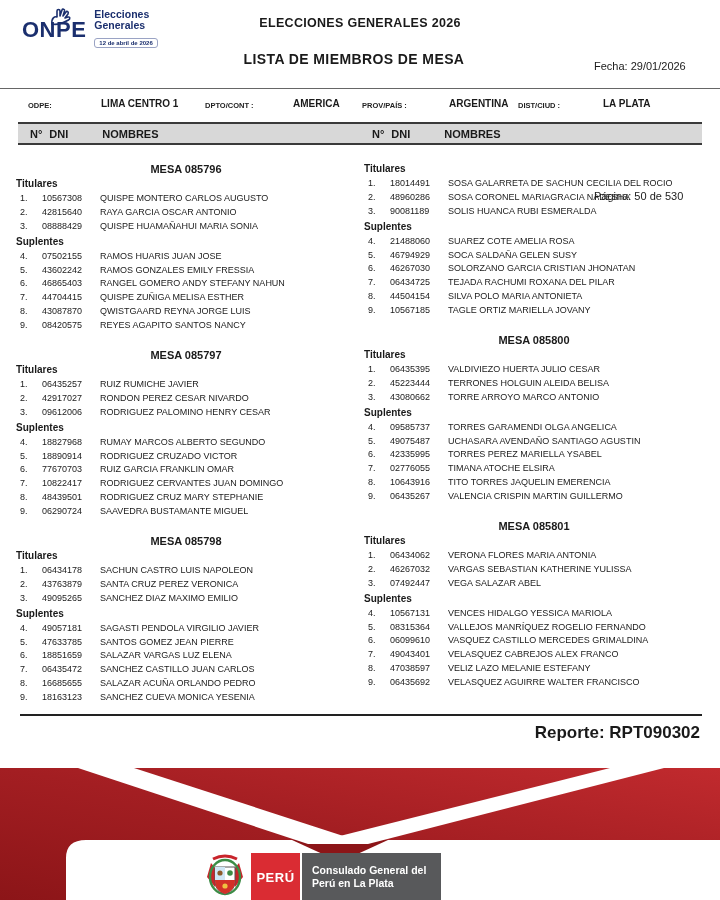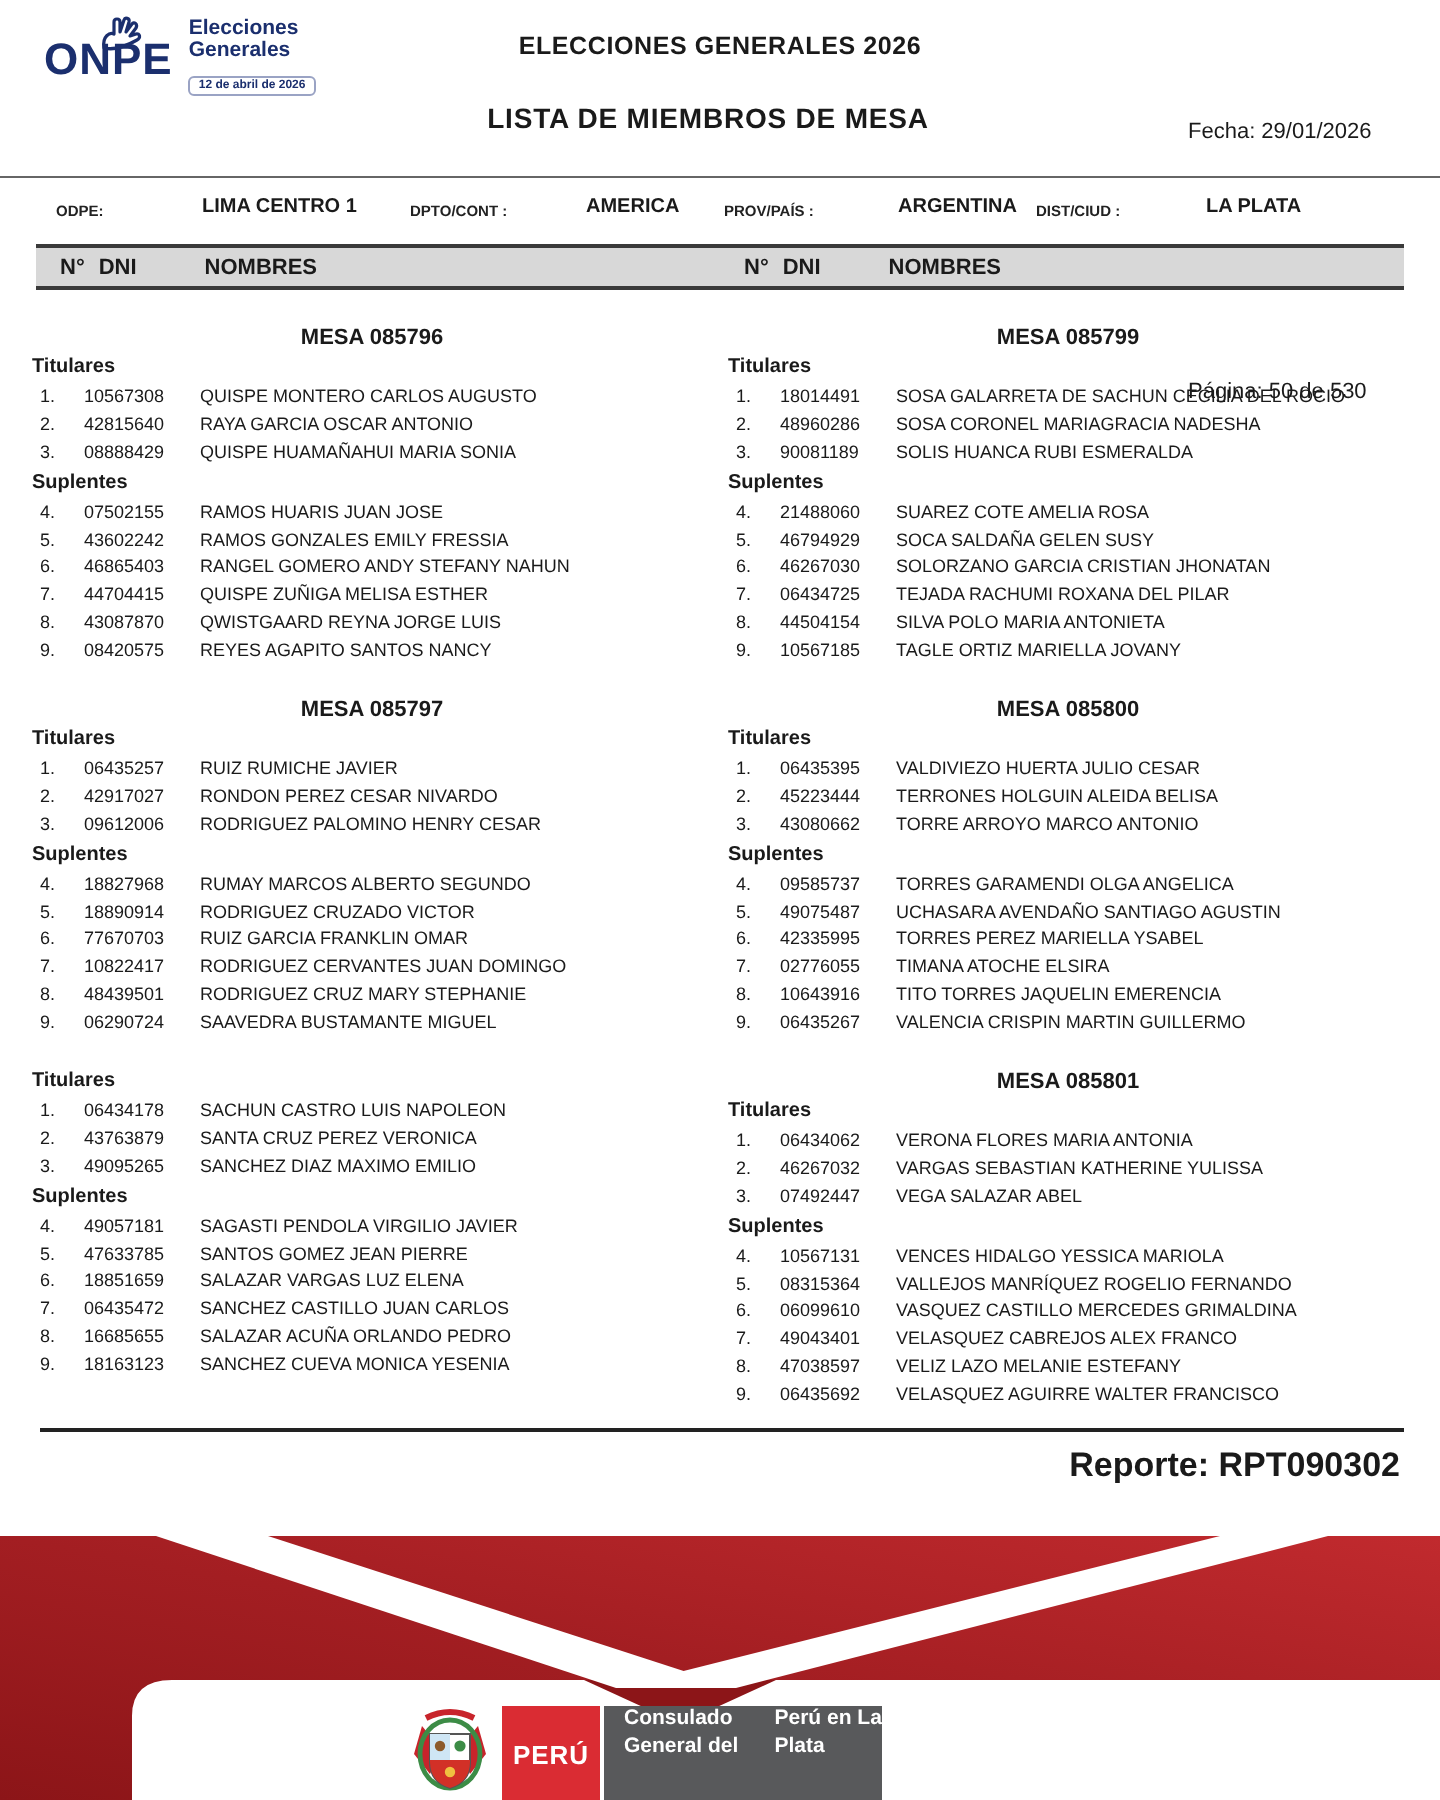--- a/index.html
+++ b/index.html
@@ -45,21 +45,21 @@
   .rule-bottom{position:absolute;top:714px;left:20px;right:18px;border-top:2px solid #222;}
   .report{position:absolute;top:723px;right:20px;font-size:17px;font-weight:bold;}
   
   .band{position:absolute;top:760px;left:0;width:720px;height:140px;}
   
   .consulate{position:absolute;top:853px;left:205px;display:flex;align-items:stretch;height:48px;}
   .coat{width:40px;margin-right:6px;}
   .peru-box{width:49px;background:var(--peru_box_red,#da2c33);color:#fff;display:flex;align-items:center;justify-content:center;
     font-size:13px;font-weight:bold;letter-spacing:.5px;text-align:right;}
   .consulate-box{width:139px;margin-left:2px;background:var(--consulate_gray,#58595b);color:#fff;
-    display:flex;flex-direction:row;justify-content:center;padding-left:10px;box-sizing:border-box;}
+    display:flex;flex-direction:column;justify-content:center;padding-left:10px;box-sizing:border-box;}
   .consulate-box div{font-size:10.5px;font-weight:bold;line-height:13.5px;}
 </style>
 </head>
 <body style="--navy: #1b2f6e; --thead_bg: #d8d8d8; --band_red_dark: #8c1518; --band_red_mid: #a31e22; --band_red_bright: #c12a2e; --peru_box_red: #da2c33; --consulate_gray: #58595b;">
 
 <div class="onpe-logo">
   <span class="onpe-hand">
     <svg width="30" height="20" viewBox="0 0 30 20">
       <path d="M4 17 C3 11 7 9 9 10 L9 4 C9 2 12 2 12 4 L12 9 L14 3 C14.5 1.5 17 2 16.5 4 L15 9 L18 5 C19 3.5 21 5 20 7 L17 11 L20 10 C22 9.5 22.5 12 20.5 13 C16 15.5 10 18.5 4 17 Z" fill="none" style="stroke:var(--navy,#1b2f6e)" stroke-width="1.6" stroke-linejoin="round"></path>
     </svg>
@@ -203,20 +203,21 @@
           <div class="dni">48439501</div>
           <div class="name">RODRIGUEZ CRUZ MARY STEPHANIE</div>
         </div>
         <div class="m-row">
           <div class="n">9.</div>
           <div class="dni">06290724</div>
           <div class="name">SAAVEDRA BUSTAMANTE MIGUEL</div>
         </div>
       </div>
       <div class="mesa-section">
+        <div class="mesa-title">MESA 085798</div>
         <div class="subhead">Titulares</div>
         <div class="m-row">
           <div class="n">1.</div>
           <div class="dni">06434178</div>
           <div class="name">SACHUN CASTRO LUIS NAPOLEON</div>
         </div>
         <div class="m-row">
           <div class="n">2.</div>
           <div class="dni">43763879</div>
           <div class="name">SANTA CRUZ PEREZ VERONICA</div>
@@ -254,21 +255,20 @@
         </div>
         <div class="m-row">
           <div class="n">9.</div>
           <div class="dni">18163123</div>
           <div class="name">SANCHEZ CUEVA MONICA YESENIA</div>
         </div>
       </div>
     </div>
   <div class="col">
       <div class="mesa-section">
-        <div class="mesa-title">MESA 085799</div>
         <div class="subhead">Titulares</div>
         <div class="m-row">
           <div class="n">1.</div>
           <div class="dni">18014491</div>
           <div class="name">SOSA GALARRETA DE SACHUN CECILIA DEL ROCIO</div>
         </div>
         <div class="m-row">
           <div class="n">2.</div>
           <div class="dni">48960286</div>
           <div class="name">SOSA CORONEL MARIAGRACIA NADESHA</div>

